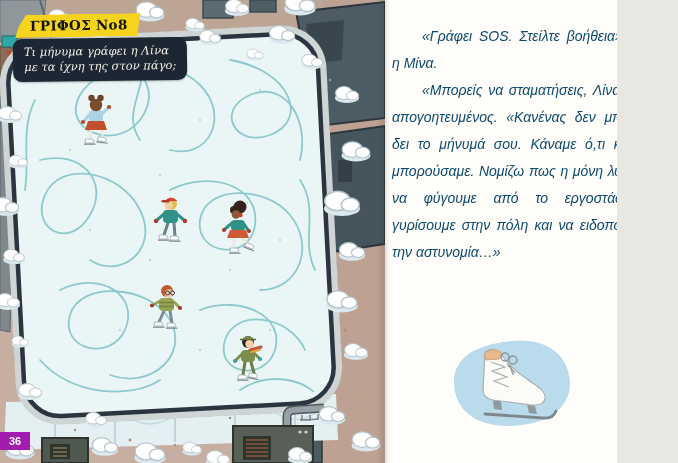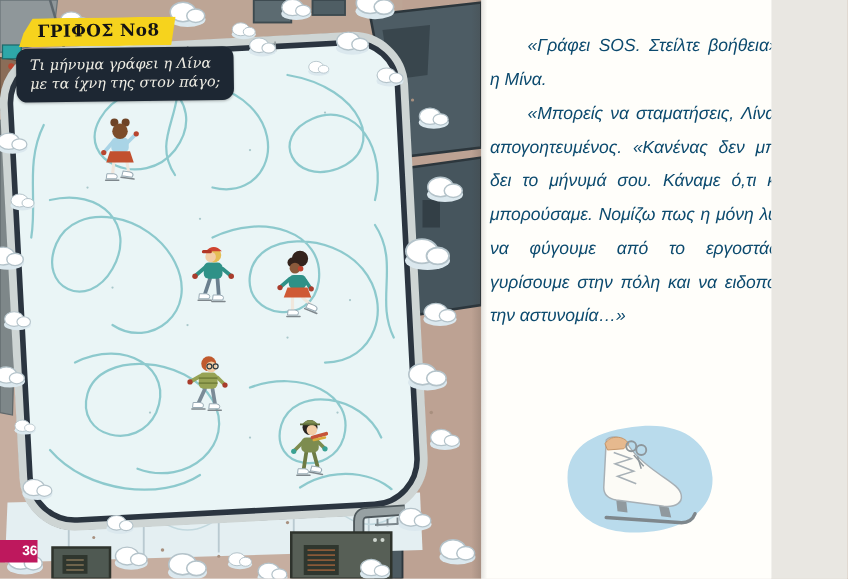--- a/index.html
+++ b/index.html
@@ -10,22 +10,22 @@
   .page.right{left:385px;width:293px;background:#fffefa;}
   .illustration{position:absolute;left:0;top:0;}
   .riddle-badge{position:absolute;left:15px;top:14px;background:#f6d31d;color:#141414;
     font-family:"DejaVu Serif",serif;font-weight:bold;font-size:13.5px;letter-spacing:.3px;
     padding:3px 13px 4px 15px;clip-path:polygon(9% 0,100% 0,97% 100%,0 100%,3% 52%);
     transform:rotate(-.8deg);}
   .riddle-box{position:absolute;left:13px;top:38px;background:#1d2733;color:#efede4;
     border-radius:9px;padding:6px 11px 7px;font-family:"DejaVu Serif",serif;font-style:italic;
     font-size:11.5px;line-height:15px;white-space:nowrap;transform:rotate(-.8deg);
     box-shadow:0 1px 2px rgba(0,0,0,.25);}
-  .pagenum{position:absolute;bottom:13px;width:30px;height:18px;background:#be185d;color:#fff;
-    font-weight:bold;font-size:11px;line-height:18px;text-align:right;}
+  .pagenum{position:absolute;bottom:13px;width:30px;height:18px;background:#a21caf;color:#fff;
+    font-weight:bold;font-size:11px;line-height:18px;text-align:center;}
   .pagenum.left-num{left:0;}
   .pagenum.right-num{right:6px;}
   .body-text{position:absolute;left:7px;top:23px;width:278px;}
   .body-text p{margin:0;text-indent:30px;text-align:justify;font-size:14px;line-height:27px;
     color:#0c4a6e;font-style:italic;}
   .skate-illo{position:absolute;left:64px;top:338px;}
   .gutter{position:absolute;left:377px;top:0;width:16px;height:463px;pointer-events:none;
     background:linear-gradient(to right,rgba(60,55,50,0),rgba(60,55,50,.16) 45%,rgba(60,55,50,0) 80%);}
 </style>
 </head>

